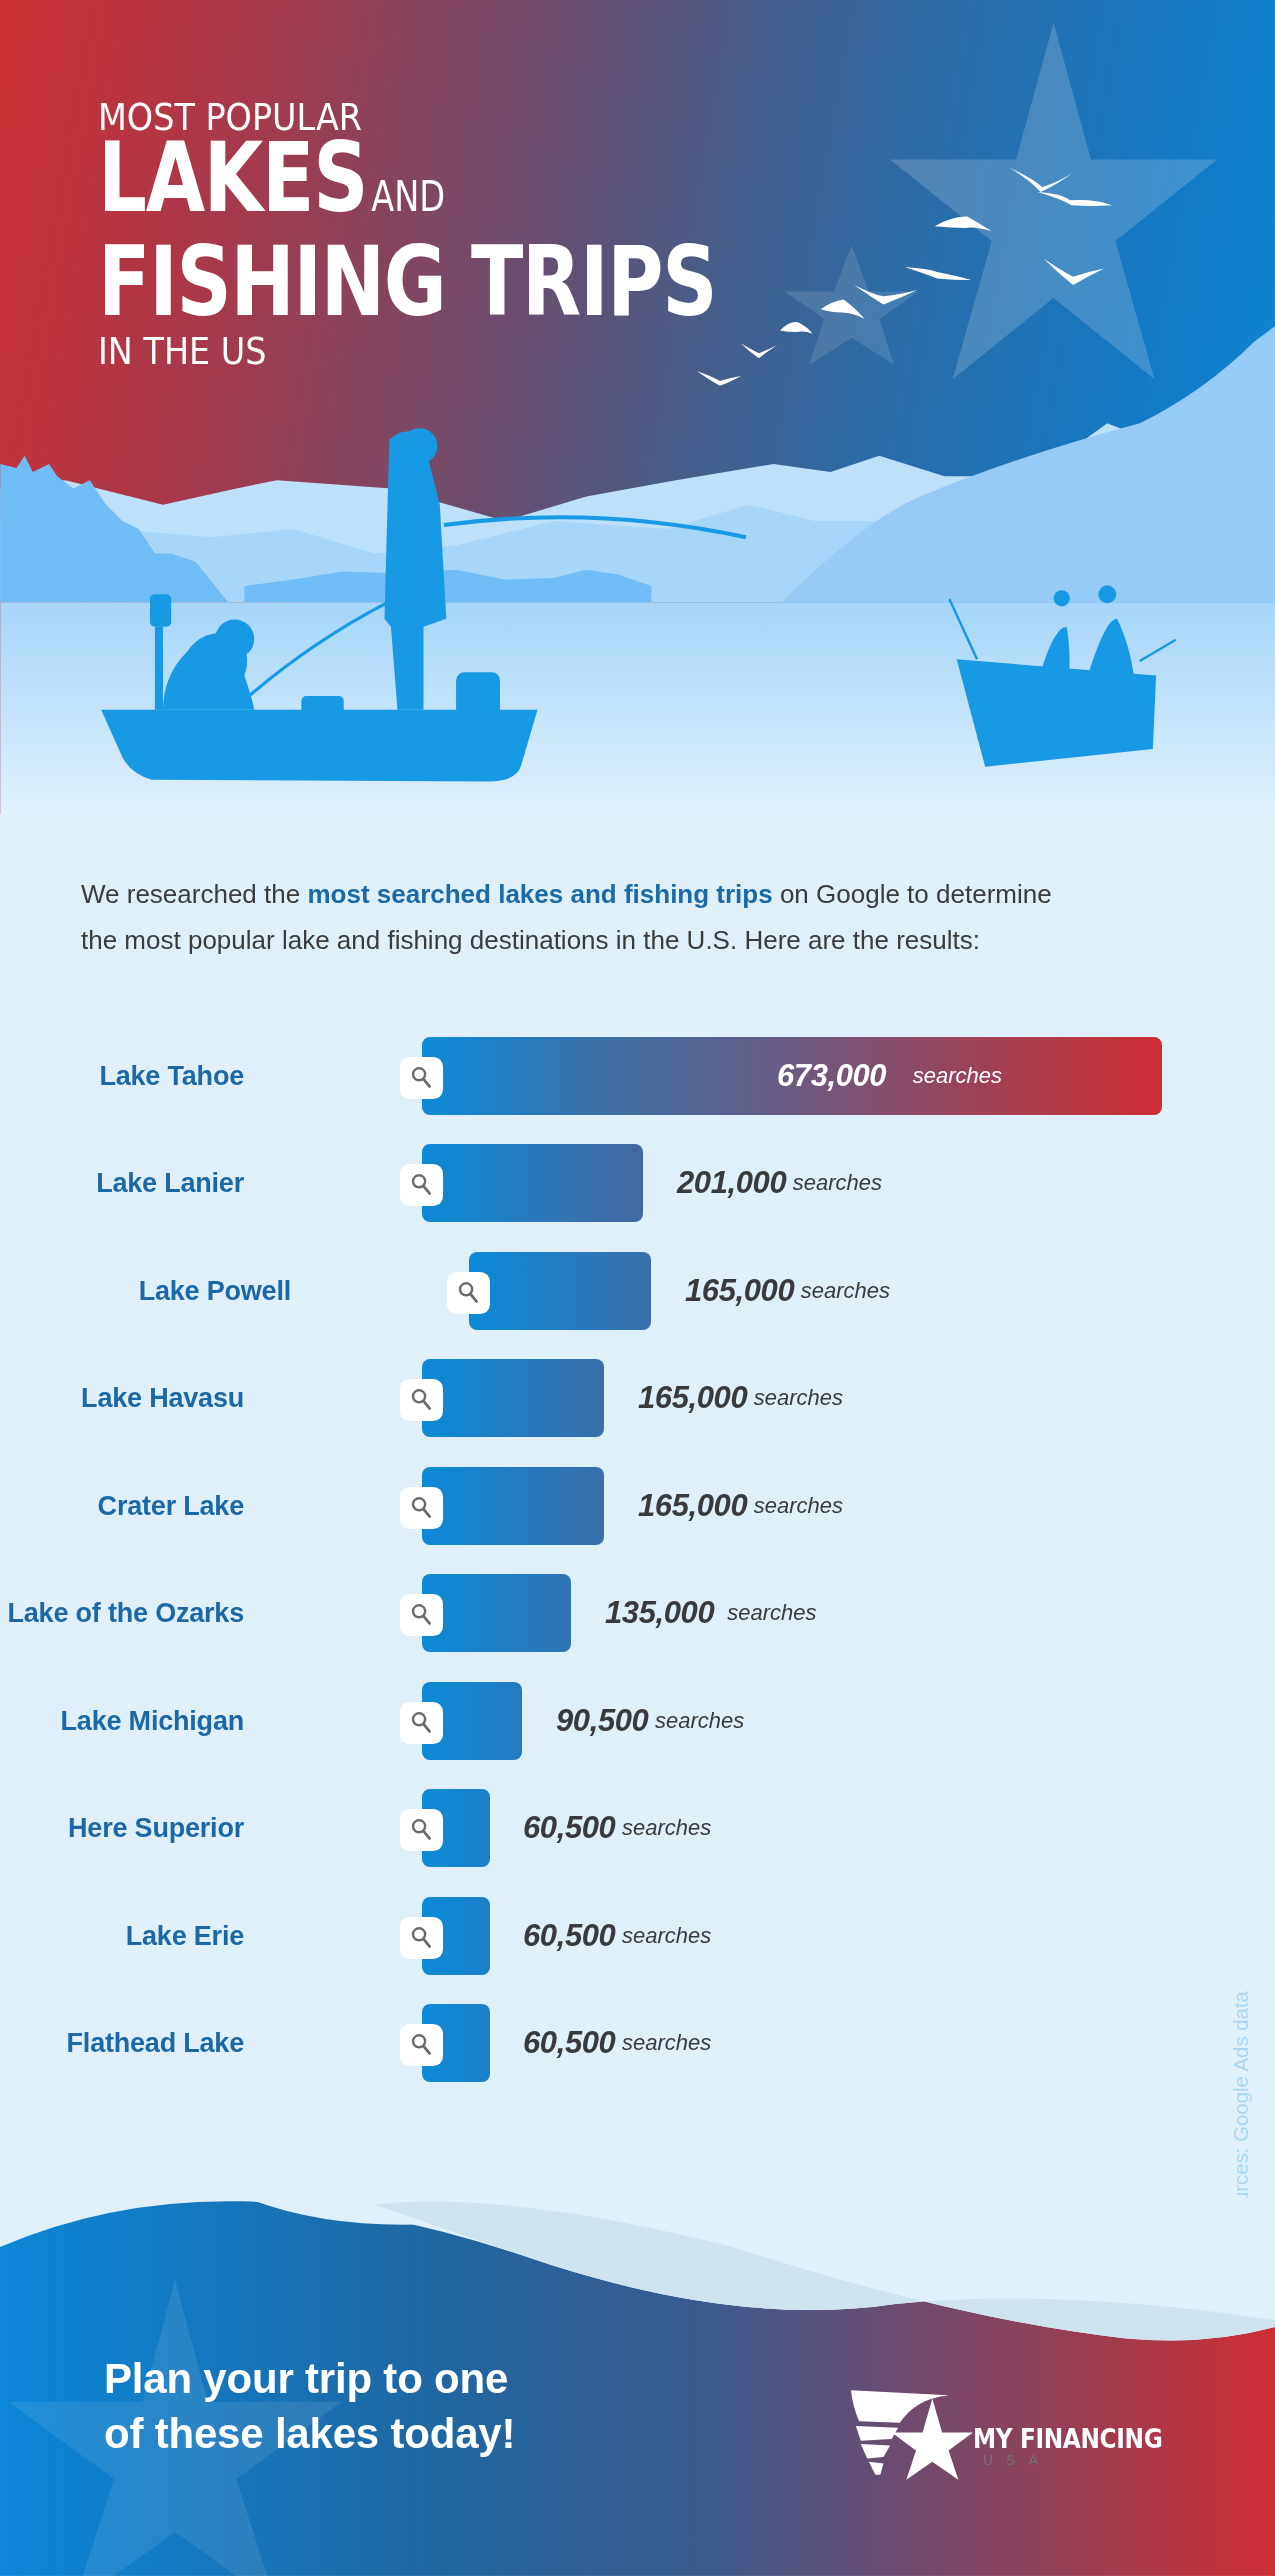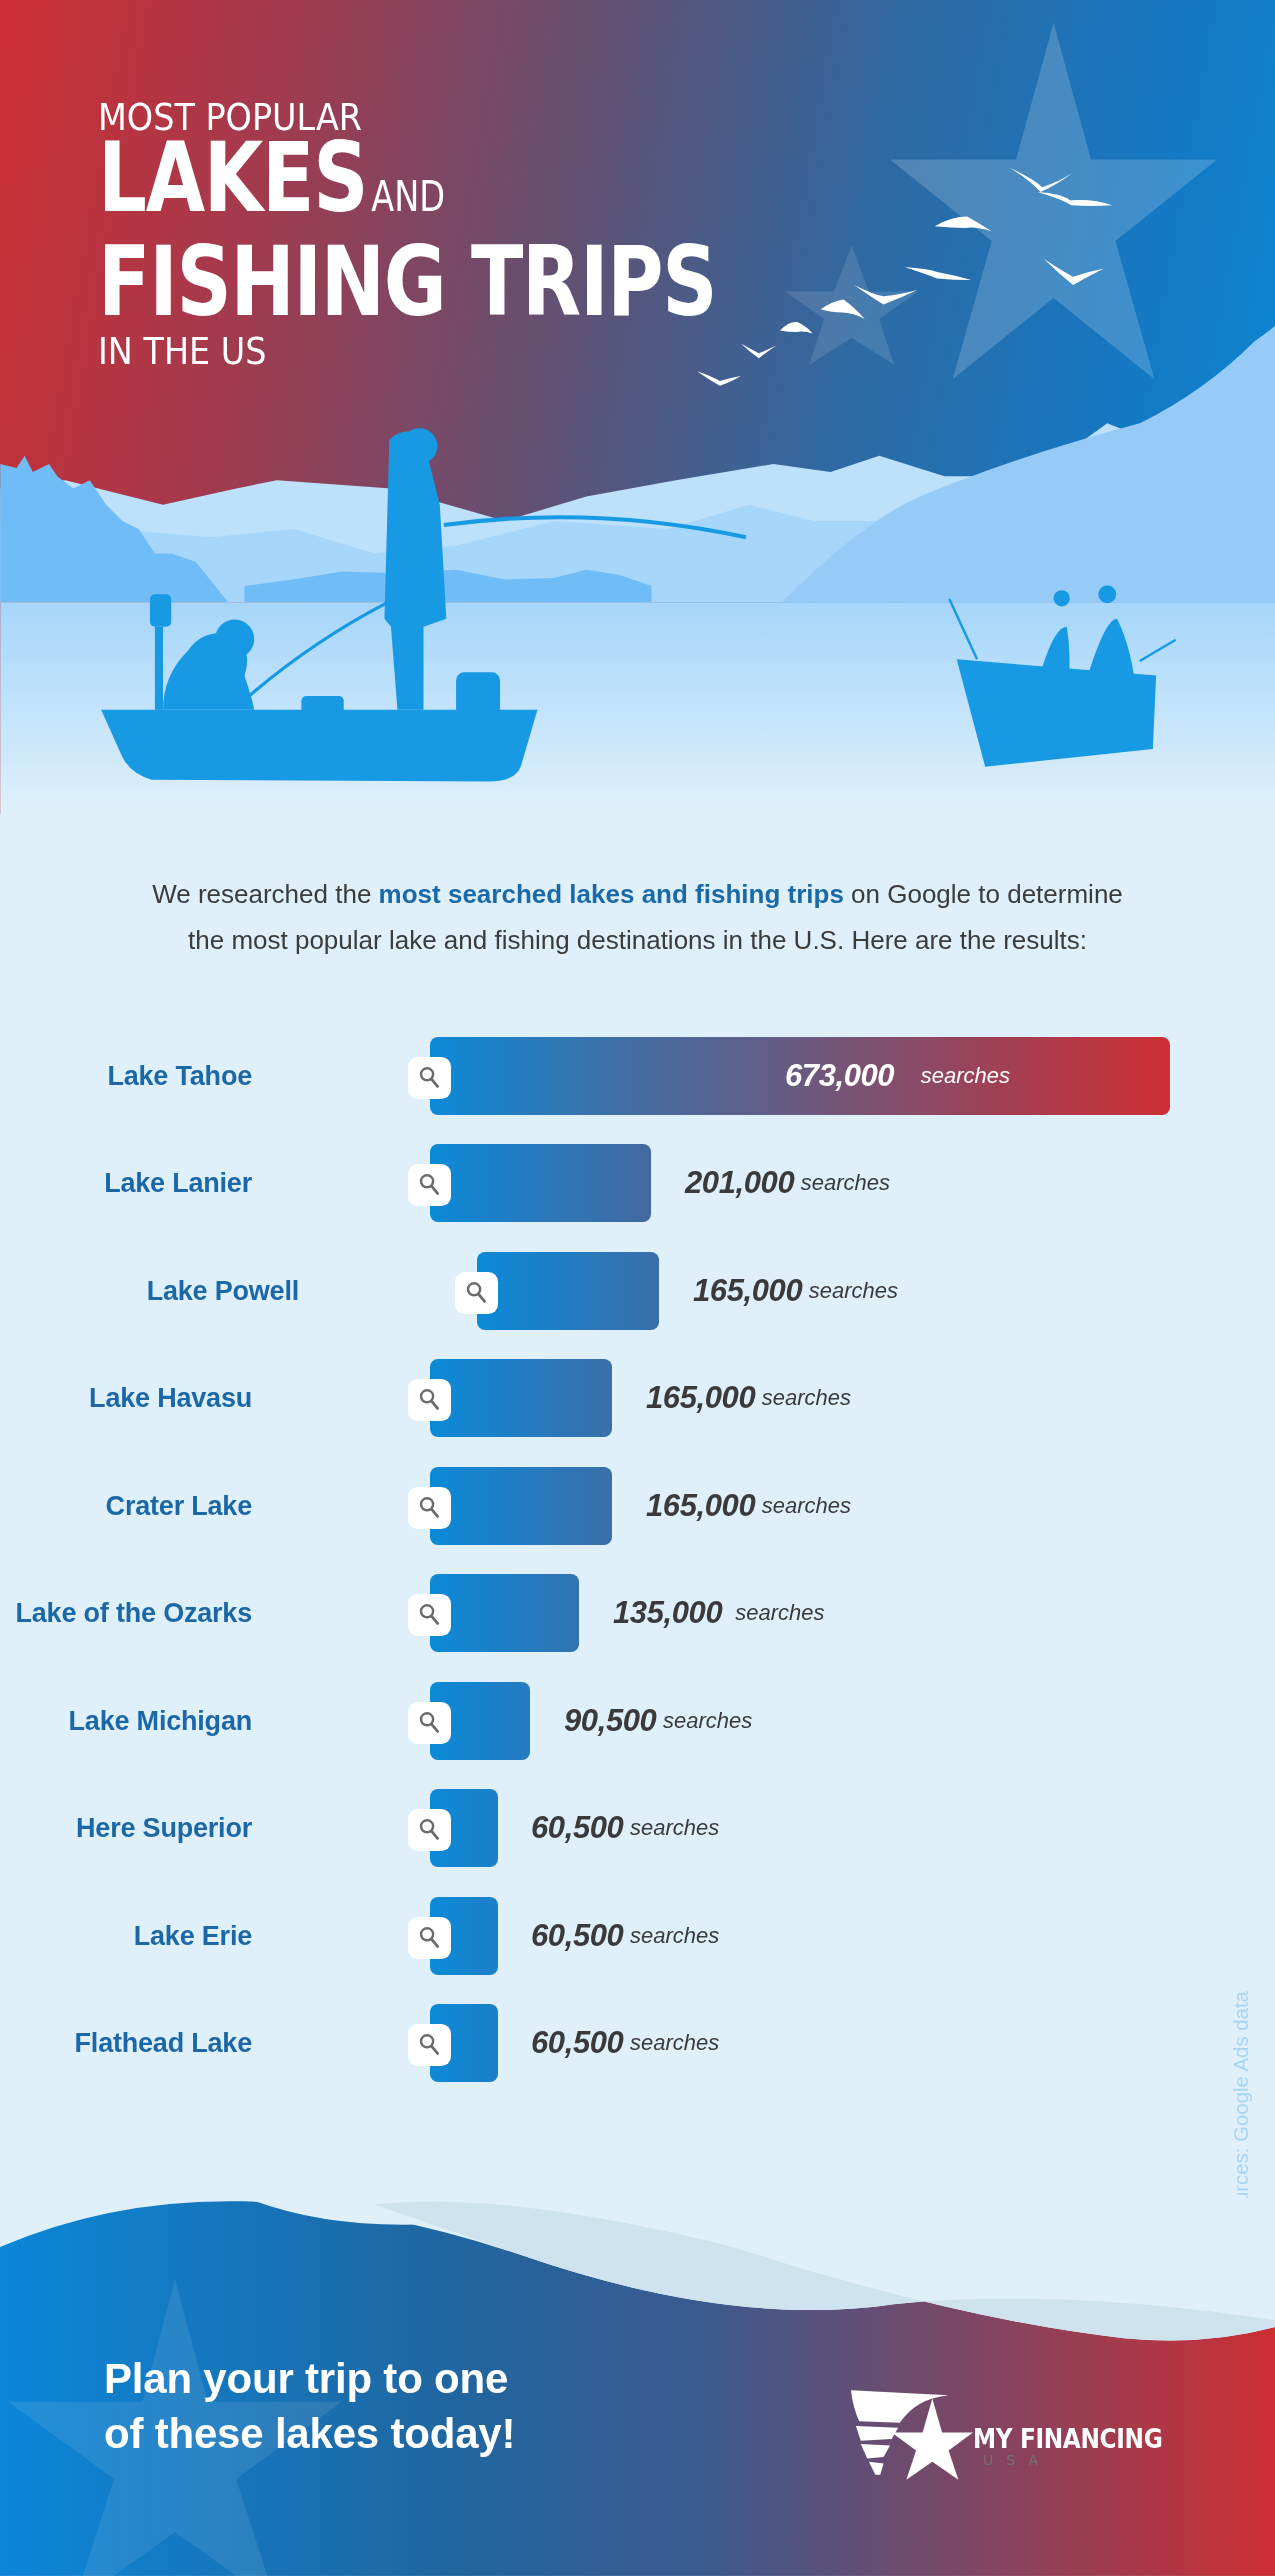--- a/index.html
+++ b/index.html
@@ -32,28 +32,28 @@
       font-size: 42px; font-weight: 400; letter-spacing: 0; margin-left: 4.9px;
     }
     .title-line1 { margin-bottom: 1.6px; }
     .title-line2 { margin-top: -6.5px; }
     .title-line3 { margin-top: -4.9px; }
     .title-line4 { margin-top: 1.6px; }
 
     
     .intro {
       position: absolute; left: 81px; top: 871px; width: 1113px;
-      text-align: center; color: #3b3b3b; font-size: 26px; line-height: 46px;
+      color: #3b3b3b; font-size: 26px; line-height: 46px;
       font-family: "Liberation Sans", sans-serif;
     }
     .intro .hl { color: #1a6aa8; font-weight: 700; }
 
     
     .chart { position: absolute; left: 0; top: 1037px; width: 1276px; height: 1058px; }
-    .row { position: absolute; left: 16px; width: 1144px; height: 78px; }
+    .row { position: absolute; left: 8px; width: 1144px; height: 78px; }
     .row-label {
       position: absolute; right: calc(1276px - 368px); top: 0; height: 78px;
       display: flex; align-items: center; justify-content: flex-end;
       color: #1c68a6; font-weight: 700; font-size: 27px; white-space: nowrap;
       letter-spacing: -0.2px;
     }
     .bar {
       position: absolute; left: 414px; top: 0; height: 78px; border-radius: 8.1px;
     }
     .search-box {

